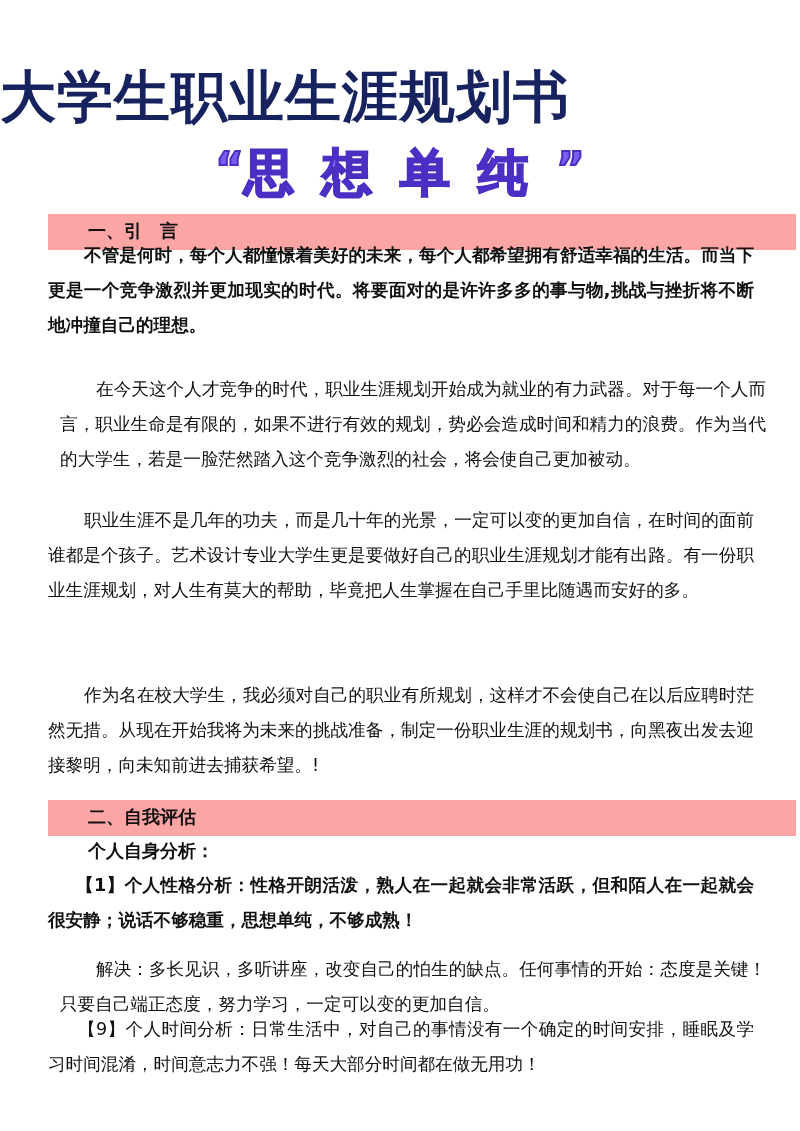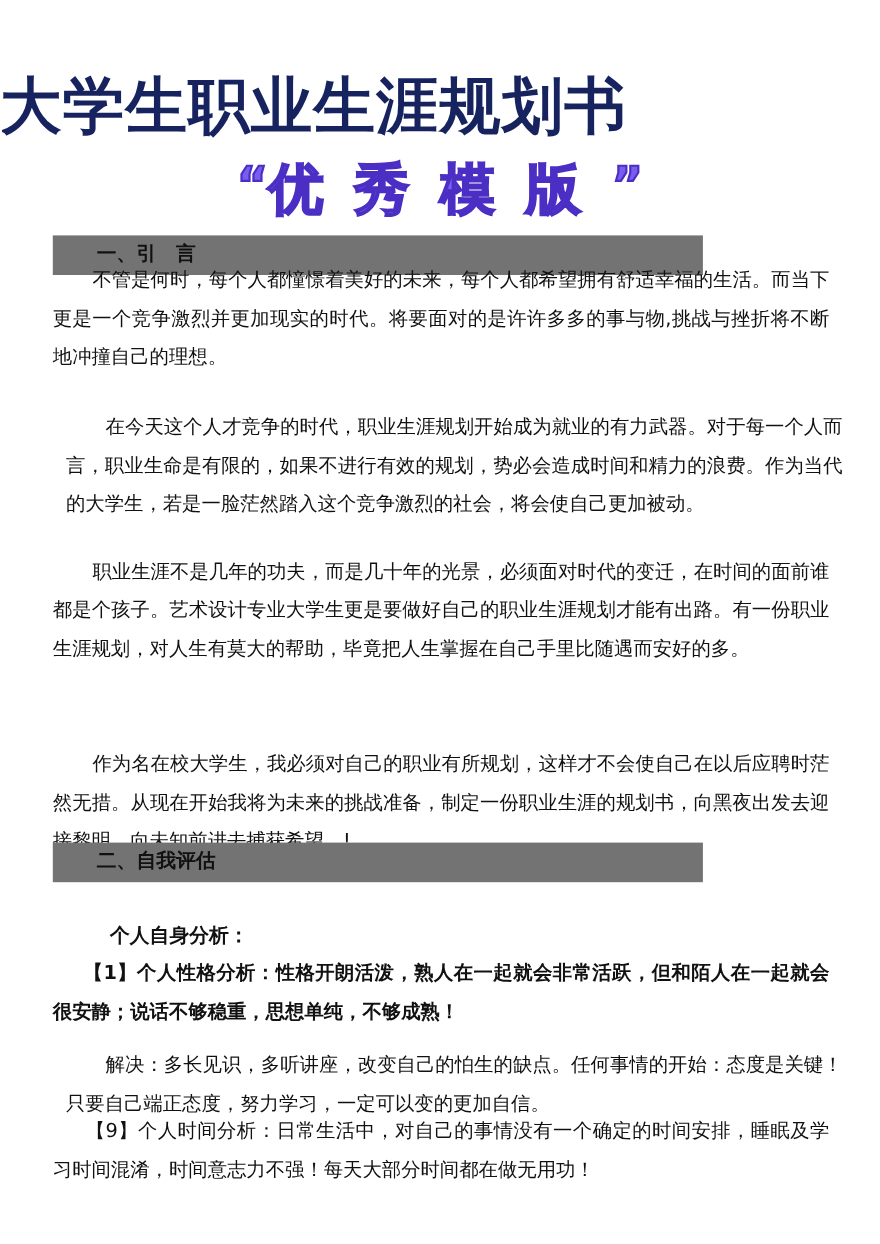--- a/index.html
+++ b/index.html
@@ -16,22 +16,22 @@
   .subtitle {
     position: absolute; left: 0; top: 134px; width: 800px;
     text-align: center; font-size: 50px; font-weight: bold; line-height: 70px;
     letter-spacing: 28px;
     color: #7a5cf0;
     -webkit-text-stroke: 2px #4b2fc4;
     text-shadow: 0 0 0 #fff;
   }
   .subtitle .q { font-size: 44px; letter-spacing: 0; vertical-align: 6px; color:#7a5cf0; }
   .section-bar {
-    position: absolute; left: 48px; width: 591px; height: 36px;
-    background: #737373;
+    position: absolute; left: 48px; width: 748px; height: 36px;
+    background: #fca5a5;
   }
   .section-bar span {
     position: absolute; left: 40px; top: 4px; font-size: 18px; font-weight: bold; color: #111;
     line-height: 26px;
   }
   .para {
     position: absolute; left: 48px; width: 706px;
     font-size: 17.6px; line-height: 35px; color: #111;
     text-align: justify;
   }
@@ -39,33 +39,33 @@
   .sub-heading {
     position: absolute; left: 88px; font-size: 18px; font-weight: bold; line-height: 26px;
   }
 </style>
 </head>
 <body>
 
 <div class="title">大学生职业生涯规划书</div>
 
 <div class="subtitle">
-  <span class="q">“</span><span>优秀模版</span><span class="q">”</span>
+  <span class="q">“</span><span>思想单纯</span><span class="q">”</span>
 </div>
 
 <div class="section-bar" style="top:214px;">
   <span>一、引　言</span>
 </div>
 
-<p class="para indent" style="top:238px; margin:0;">不管是何时，每个人都憧憬着美好的未来，每个人都希望拥有舒适幸福的生活。而当下更是一个竞争激烈并更加现实的时代。将要面对的是许许多多的事与物,挑战与挫折将不断地冲撞自己的理想。</p>
+<p class="para indent" style="top:238px; margin:0;font-weight:bold;">不管是何时，每个人都憧憬着美好的未来，每个人都希望拥有舒适幸福的生活。而当下更是一个竞争激烈并更加现实的时代。将要面对的是许许多多的事与物,挑战与挫折将不断地冲撞自己的理想。</p>
 <p class="para indent" style="top:360px; margin:12px;">在今天这个人才竞争的时代，职业生涯规划开始成为就业的有力武器。对于每一个人而言，职业生命是有限的，如果不进行有效的规划，势必会造成时间和精力的浪费。作为当代的大学生，若是一脸茫然踏入这个竞争激烈的社会，将会使自己更加被动。</p>
-<p class="para indent" style="top:503px; margin:0;">职业生涯不是几年的功夫，而是几十年的光景，必须面对时代的变迁，在时间的面前谁都是个孩子。艺术设计专业大学生更是要做好自己的职业生涯规划才能有出路。有一份职业生涯规划，对人生有莫大的帮助，毕竟把人生掌握在自己手里比随遇而安好的多。</p>
+<p class="para indent" style="top:503px; margin:0;">职业生涯不是几年的功夫，而是几十年的光景，一定可以变的更加自信，在时间的面前谁都是个孩子。艺术设计专业大学生更是要做好自己的职业生涯规划才能有出路。有一份职业生涯规划，对人生有莫大的帮助，毕竟把人生掌握在自己手里比随遇而安好的多。</p>
 <p class="para indent" style="top:678px; margin:0;">作为名在校大学生，我必须对自己的职业有所规划，这样才不会使自己在以后应聘时茫然无措。从现在开始我将为未来的挑战准备，制定一份职业生涯的规划书，向黑夜出发去迎接黎明，向未知前进去捕获希望。!</p>
 
-<div class="section-bar" style="top:766px;text-align:right;">
+<div class="section-bar" style="top:800px;text-align:right;">
   <span>二、自我评估</span>
 </div>
 
-<div class="sub-heading" style="top:838px;margin-left:12px;">个人自身分析：</div>
+<div class="sub-heading" style="top:838px;">个人自身分析：</div>
 
 <p class="para" style="top:868px; margin:0; text-indent:28px;font-weight:bold;">【1】个人性格分析：性格开朗活泼，熟人在一起就会非常活跃，但和陌人在一起就会很安静；说话不够稳重，思想单纯，不够成熟！</p>
 <p class="para indent" style="top:940px; margin:12px;">解决：多长见识，多听讲座，改变自己的怕生的缺点。任何事情的开始：态度是关键！只要自己端正态度，努力学习，一定可以变的更加自信。</p>
 <p class="para" style="top:1012px; margin:0; text-indent:30px;">【9】个人时间分析：日常生活中，对自己的事情没有一个确定的时间安排，睡眠及学习时间混淆，时间意志力不强！每天大部分时间都在做无用功！</p>
 
 </body></html>

